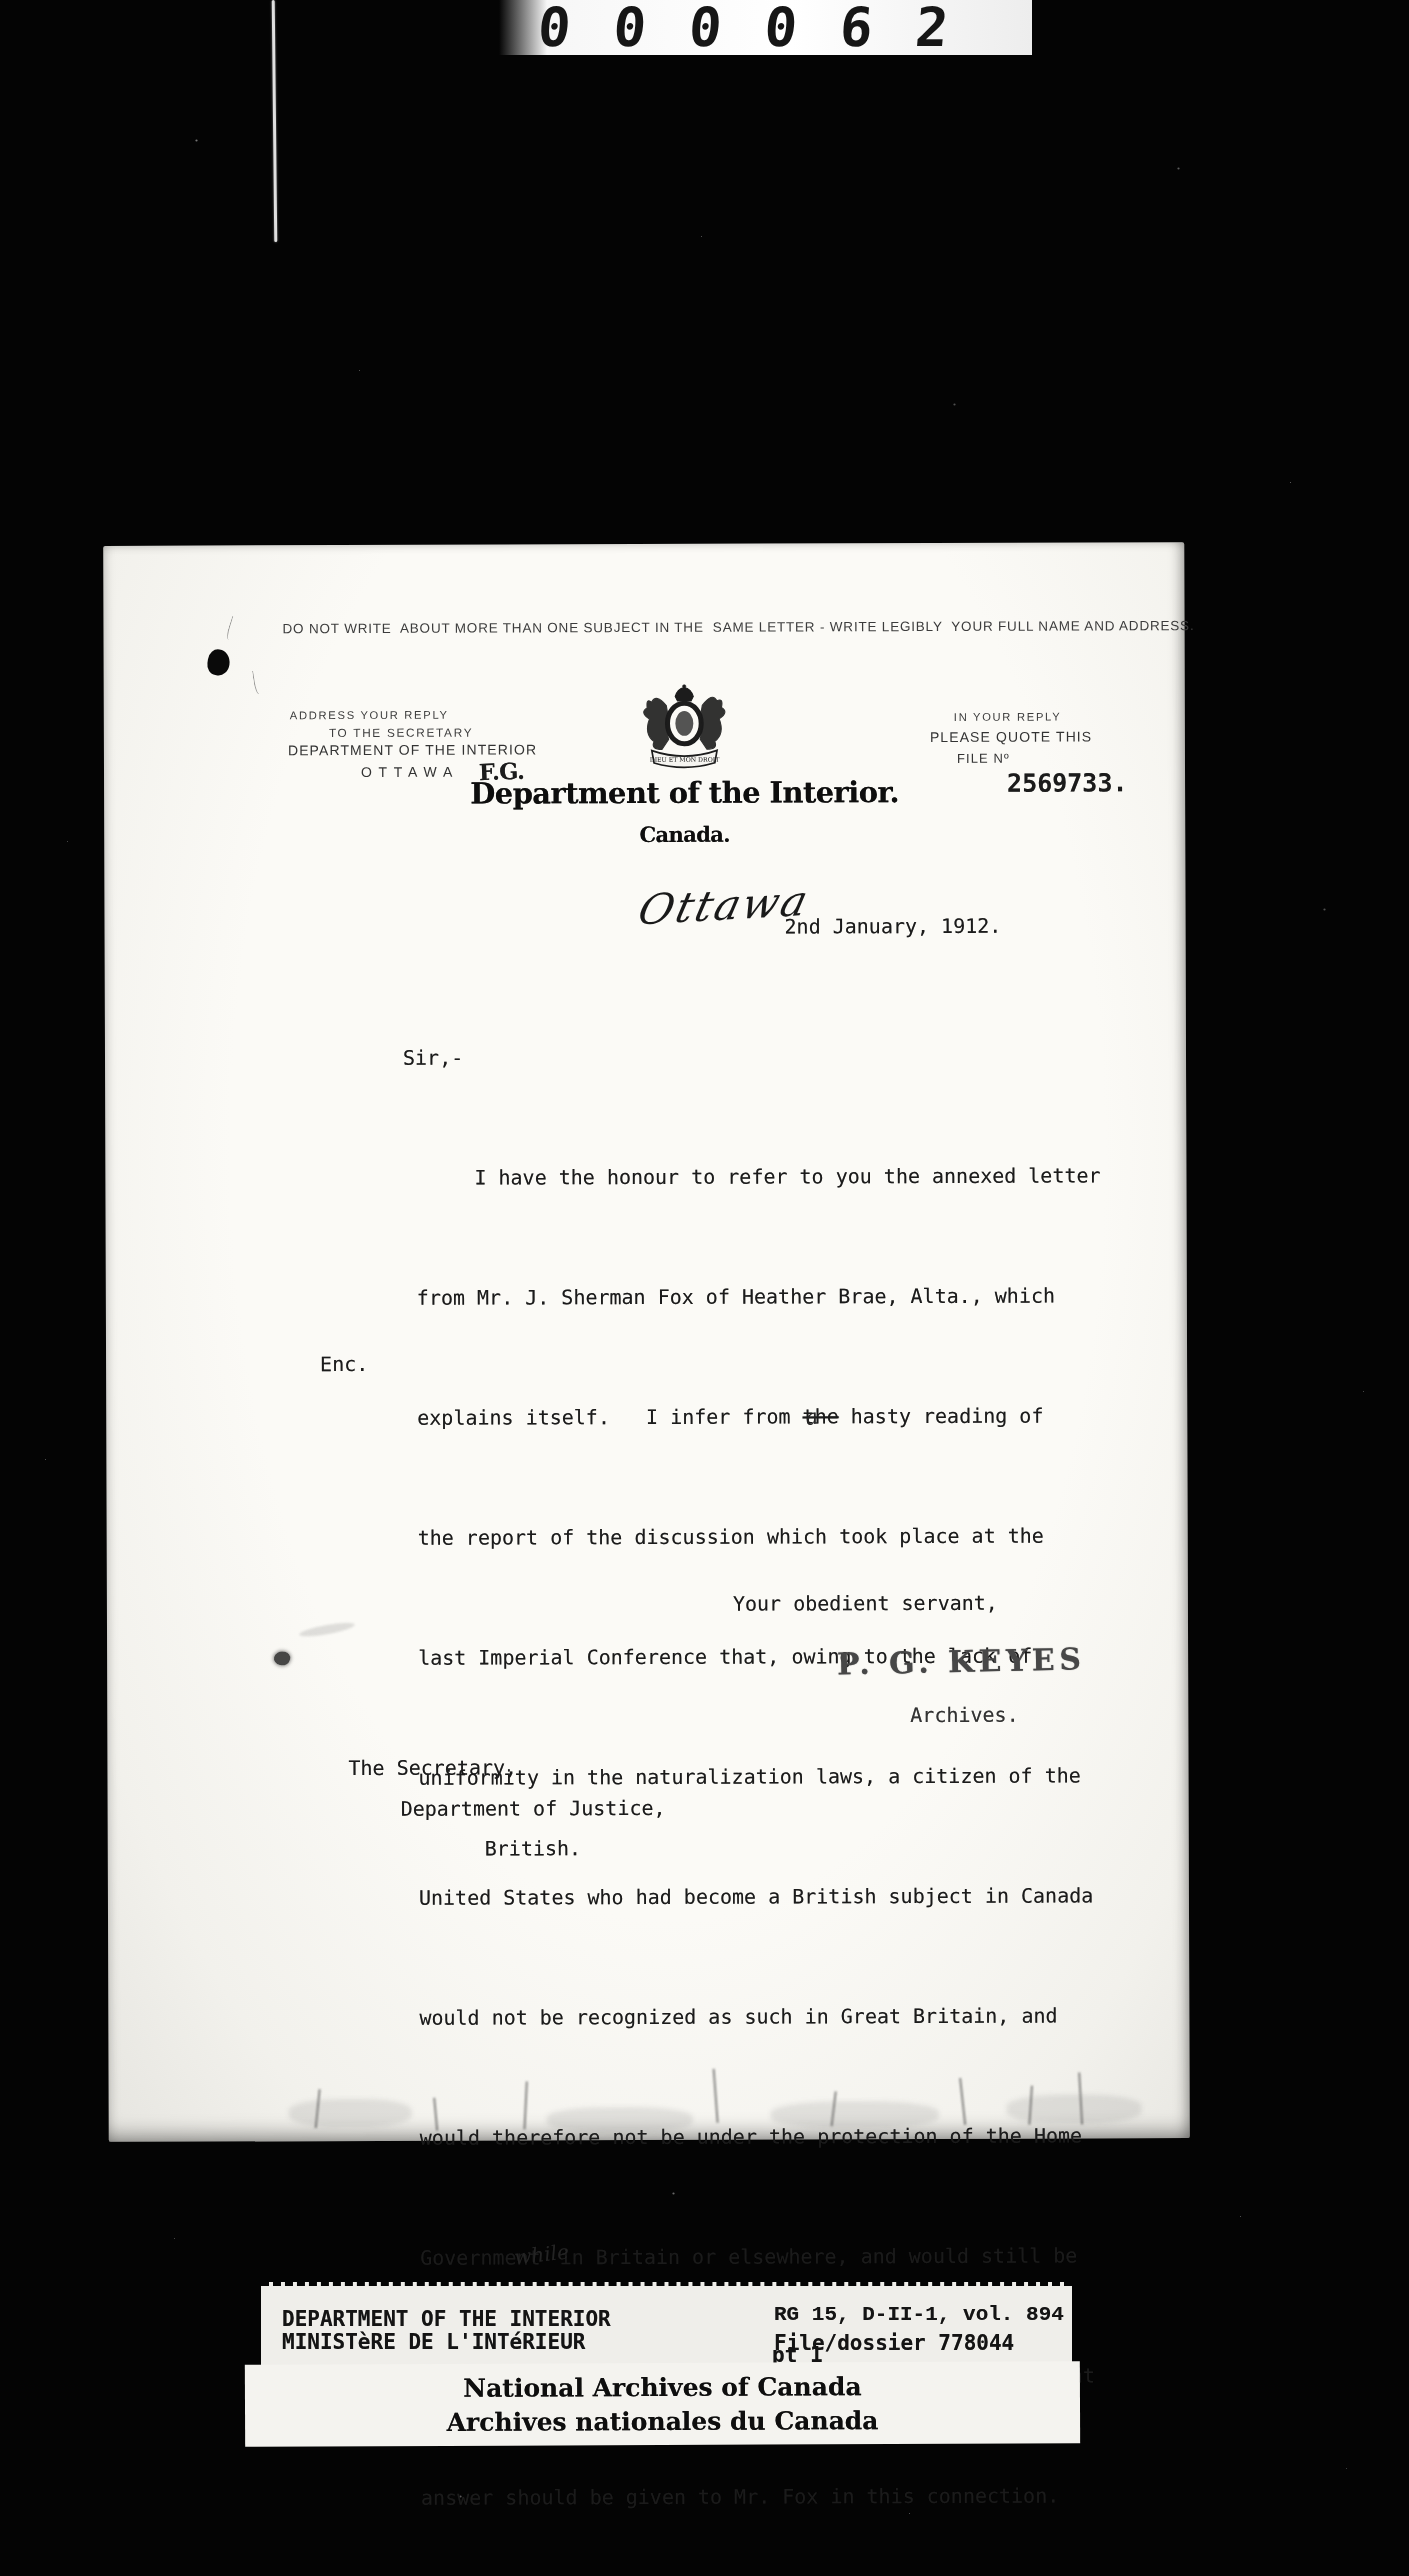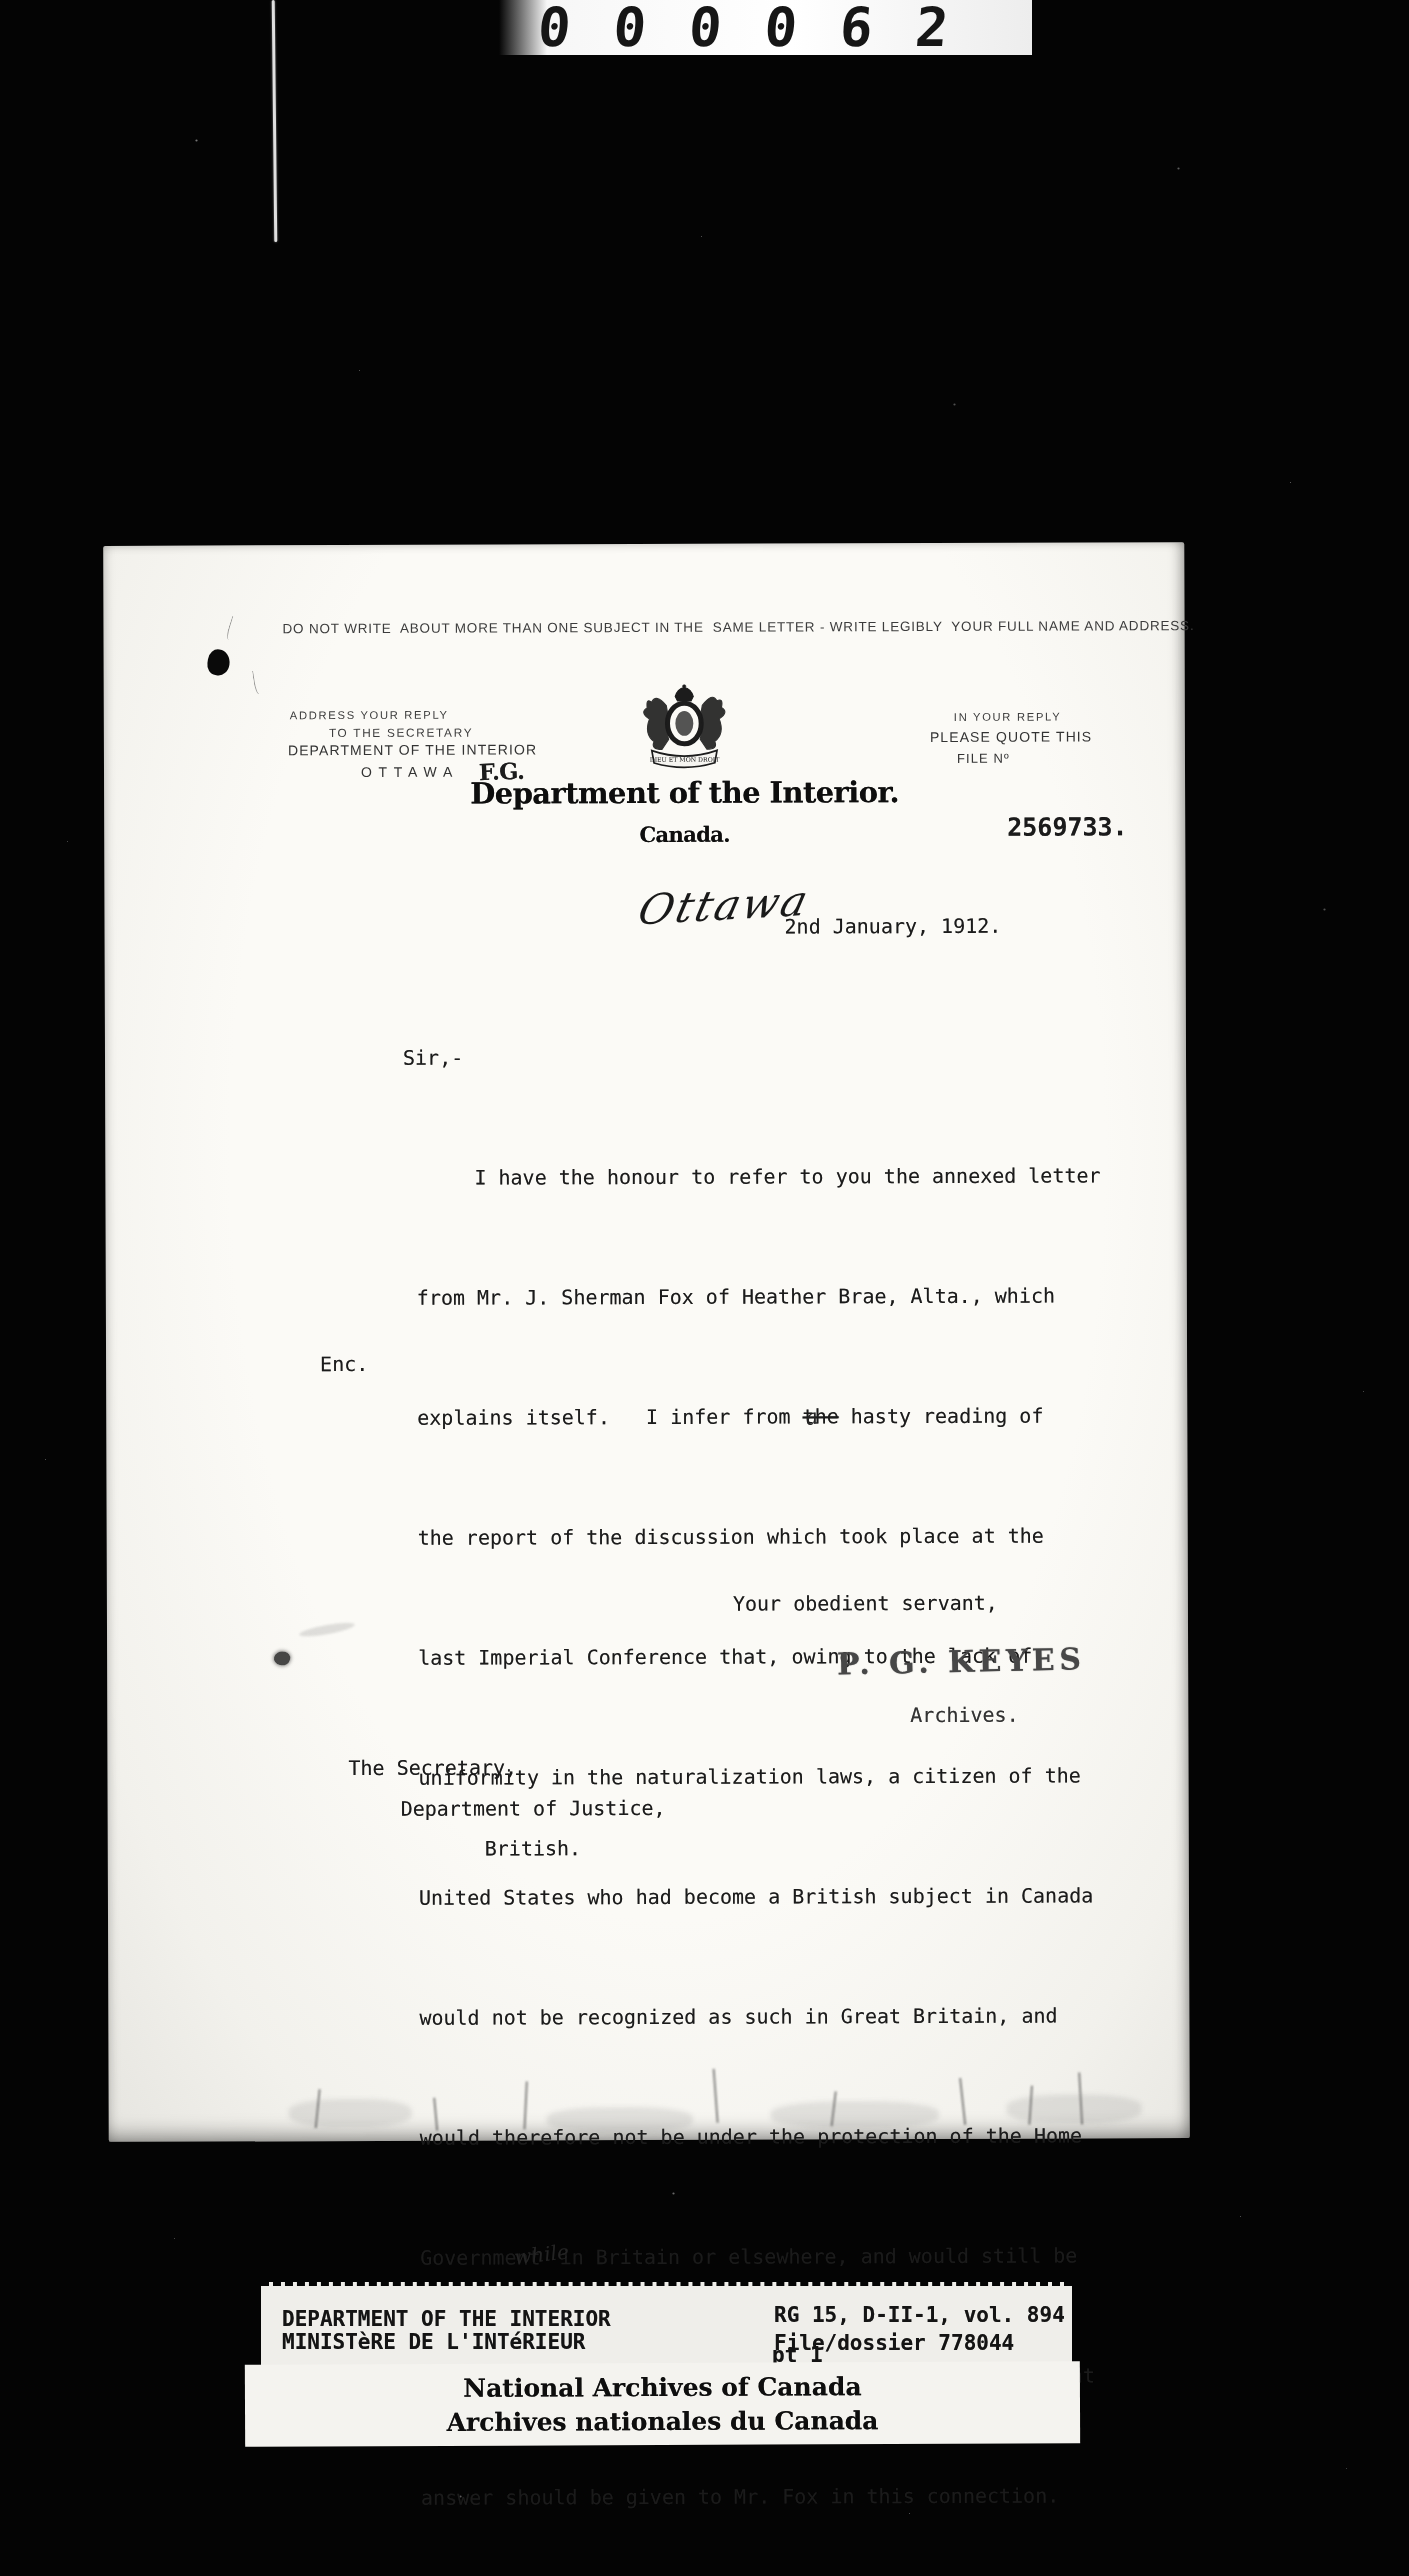--- a/index.html
+++ b/index.html
@@ -82,21 +82,21 @@
 
     <div class="abs print" style="left:186px;top:164px;font-size:11.2px;letter-spacing:1.7px;">ADDRESS YOUR REPLY</div>
     <div class="abs print" style="left:225px;top:181px;font-size:11.8px;letter-spacing:1.7px;">TO THE SECRETARY</div>
     <div class="abs print" style="left:184px;top:197px;font-size:14px;letter-spacing:1.1px;color:#333;">DEPARTMENT OF THE INTERIOR</div>
     <div class="abs print" style="left:257px;top:219px;font-size:14px;letter-spacing:6.7px;color:#333;">OTTAWA</div>
     <div class="abs bl" style="left:375px;top:214px;font-size:22.4px;transform:rotate(-2deg);color:#1c1c1c;">F.G.</div>
 
     <div class="abs print" style="left:850px;top:168px;font-size:11.2px;letter-spacing:1.7px;">IN YOUR REPLY</div>
     <div class="abs print" style="left:826px;top:186px;font-size:14px;letter-spacing:1.1px;color:#333;">PLEASE QUOTE THIS</div>
     <div class="abs print" style="left:853px;top:208px;font-size:13px;letter-spacing:1.1px;color:#333;">FILE Nº</div>
-    <div class="abs tw" style="left:903px;top:226px;font-size:25px;font-weight:bold;margin-top:44px;">2569733.</div>
+    <div class="abs tw" style="left:903px;top:226px;font-size:25px;font-weight:bold;">2569733.</div>
 
     <div class="abs" style="left:513px;top:139px;width:135px;height:88px;">
       <svg width="135" height="88" viewBox="0 0 240 156">
         <g fill="#1c1c1c" stroke="#1c1c1c">
           <path d="M104 24 q4 -14 16 -16 q12 2 16 16 l-4 8 h-24 z" stroke-width="2" fill="#1c1c1c"></path>
           <circle cx="120" cy="6" r="3"></circle>
           <ellipse cx="120" cy="72" rx="30" ry="36" fill="none" stroke-width="9"></ellipse>
           <ellipse cx="120" cy="72" rx="16" ry="22" fill="#2a2a2a" stroke="none" opacity=".8"></ellipse>
           <path d="M88 40 Q70 18 62 34 Q52 26 54 44 Q40 52 58 64 Q48 90 66 104 Q60 118 80 118 L92 100 Q84 74 90 52 Z" stroke-width="2" opacity=".9"></path>
           <path d="M152 40 Q170 16 178 32 Q190 26 186 44 Q200 52 182 64 Q192 90 174 104 Q180 118 160 118 L148 100 Q156 74 150 52 Z" stroke-width="2" opacity=".9"></path>
@@ -153,21 +153,21 @@
     <div class="abs crease" style="left:971px;top:1530px;height:52px;transform:rotate(-3deg);"></div>
     <div class="abs smear" style="left:180px;top:1554px;width:123px;height:28px;"></div>
     <div class="abs smear" style="left:438px;top:1563px;width:146px;height:25px;"></div>
     <div class="abs smear" style="left:662px;top:1558px;width:168px;height:27px;"></div>
     <div class="abs smear" style="left:898px;top:1552px;width:135px;height:29px;"></div>
   </div>
 
   <div class="abs label1">
     <div class="abs tw" style="left:21px;top:21px;">DEPARTMENT OF THE INTERIOR</div>
     <div class="abs tw" style="left:21px;top:44px;">MINISTèRE DE L'INTéRIEUR</div>
-    <div class="abs tw" style="left:513px;top:17px;">RG 15, D-II-1, vol. 894</div>
+    <div class="abs tw" style="left:513px;top:17px;font-family:Liberation Mono, monospace;">RG 15, D-II-1, vol. 894</div>
     <div class="abs tw" style="left:513px;top:37px;margin-top:8px;">File/dossier 778044</div>
     <div class="abs tw" style="left:511px;top:57px;">pt 1</div>
   </div>
 
   <div class="abs label2">
     <div class="bl" style="font-size:25px;margin-top:10px;">National Archives of Canada</div>
     <div class="bl" style="font-size:25px;margin-top:4.5px;">Archives nationales du Canada</div>
   </div>
 
 </div>

